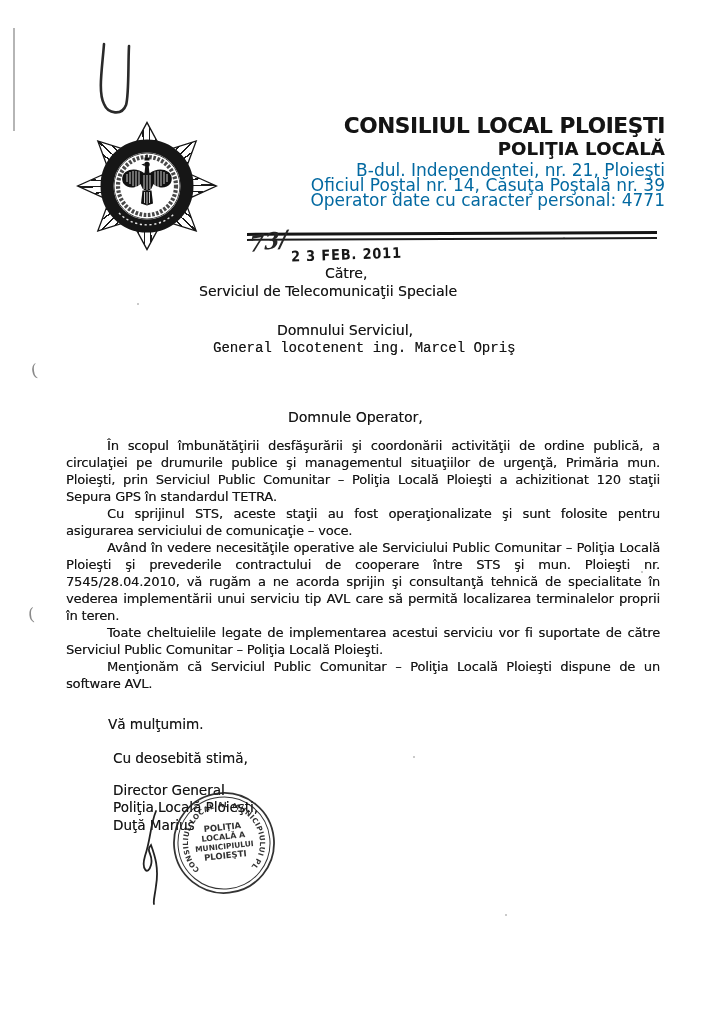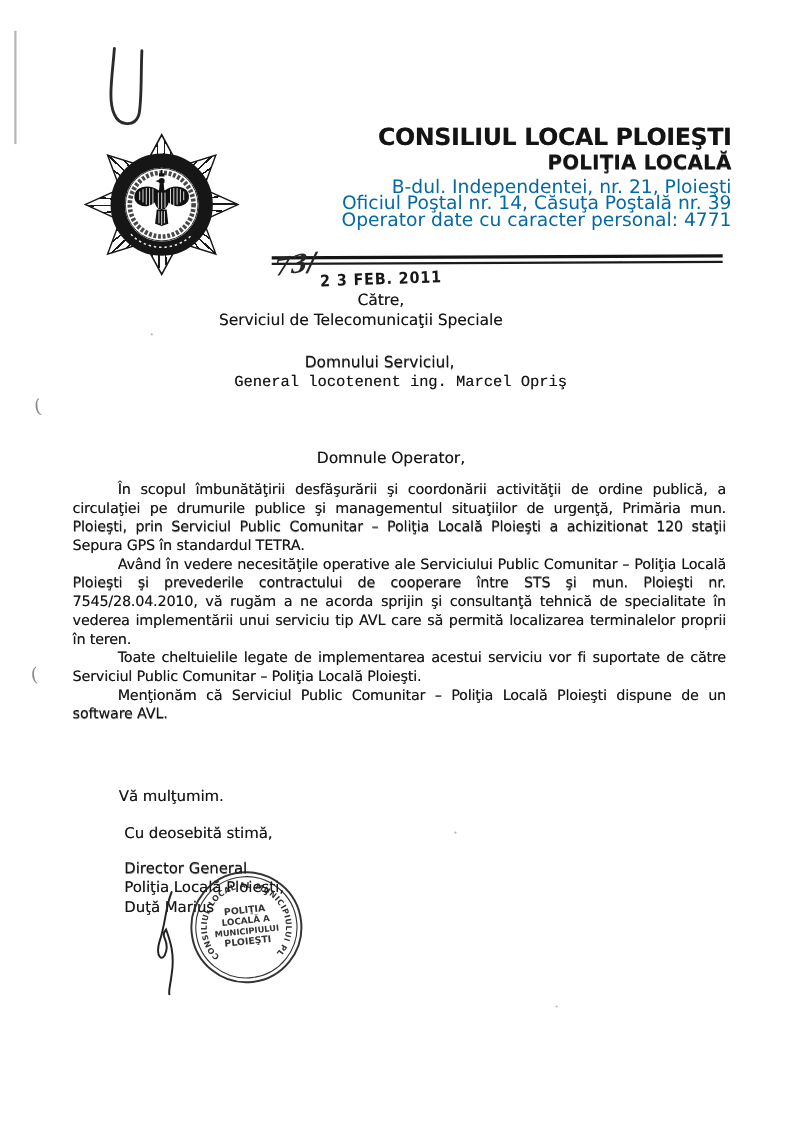--- a/index.html
+++ b/index.html
@@ -120,20 +120,21 @@
   <div class="abs datestamp">2 3 FEB. 2011</div>
 
   <div class="abs to-label ink">Către,</div>
   <div class="abs to-org ink">Serviciul de Telecomunicaţii Speciale</div>
   <div class="abs attn-title ink">Domnului Serviciul,</div>
   <div class="abs attn-name ink">General locotenent ing. Marcel Opriş</div>
 
   <div class="abs salutation ink">Domnule Operator,</div>
   <div class="abs body-text">
     <p class="ink">În scopul îmbunătăţirii desfăşurării şi coordonării activităţii de ordine publică, a circulaţiei pe drumurile publice şi managementul situaţiilor de urgenţă, Primăria mun. Ploieşti, prin Serviciul Public Comunitar – Poliţia Locală Ploieşti a achizitionat 120 staţii Sepura GPS în standardul TETRA.</p>
+    <p class="ink">Cu sprijinul STS, aceste staţii au fost operaţionalizate şi sunt folosite pentru asigurarea serviciului de comunicaţie – voce.</p>
     <p class="ink">Având în vedere necesităţile operative ale Serviciului Public Comunitar – Poliţia Locală Ploieşti şi prevederile contractului de cooperare între STS şi mun. Ploieşti nr. 7545/28.04.2010, vă rugăm a ne acorda sprijin şi consultanţă tehnică de specialitate în vederea implementării unui serviciu tip AVL care să permită localizarea terminalelor proprii în teren.</p>
     <p class="ink">Toate cheltuielile legate de implementarea acestui serviciu vor fi suportate de către Serviciul Public Comunitar – Poliţia Locală Ploieşti.</p>
     <p class="ink">Menţionăm că Serviciul Public Comunitar – Poliţia Locală Ploieşti dispune de un software AVL.</p>
   </div>
 
   <div class="abs thanks ink">Vă mulţumim.</div>
   <div class="abs signoff ink">Cu deosebită stimă,</div>
   <div class="abs signer">
     <div class="ink">Director General</div>
     <div class="ink">Poliţia Locală Ploieşti,</div>

